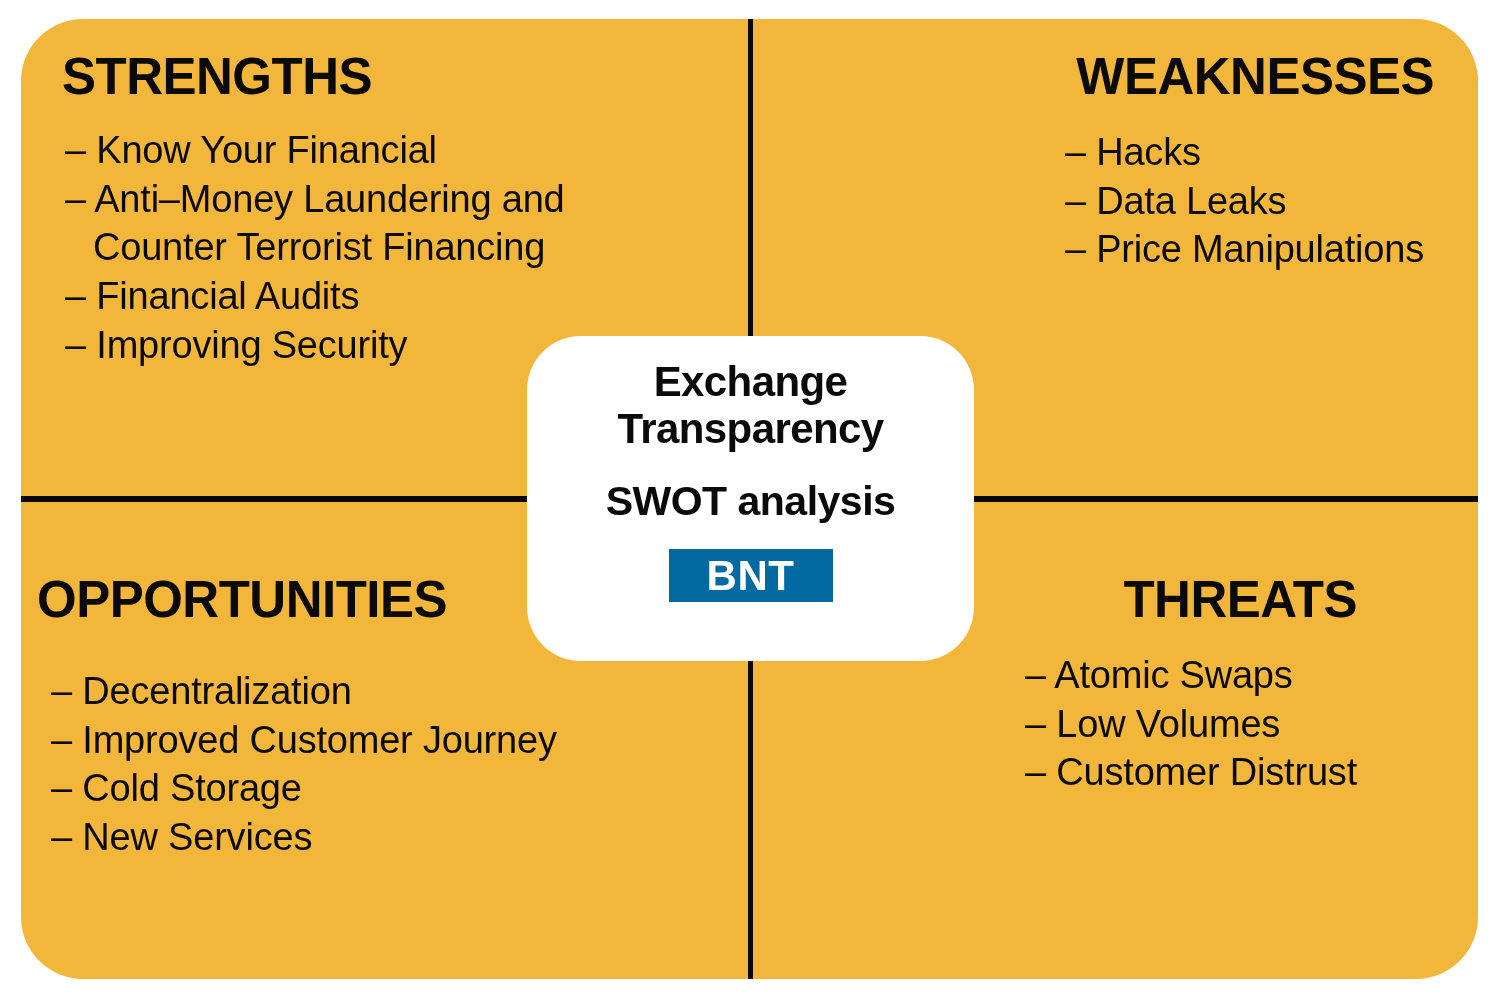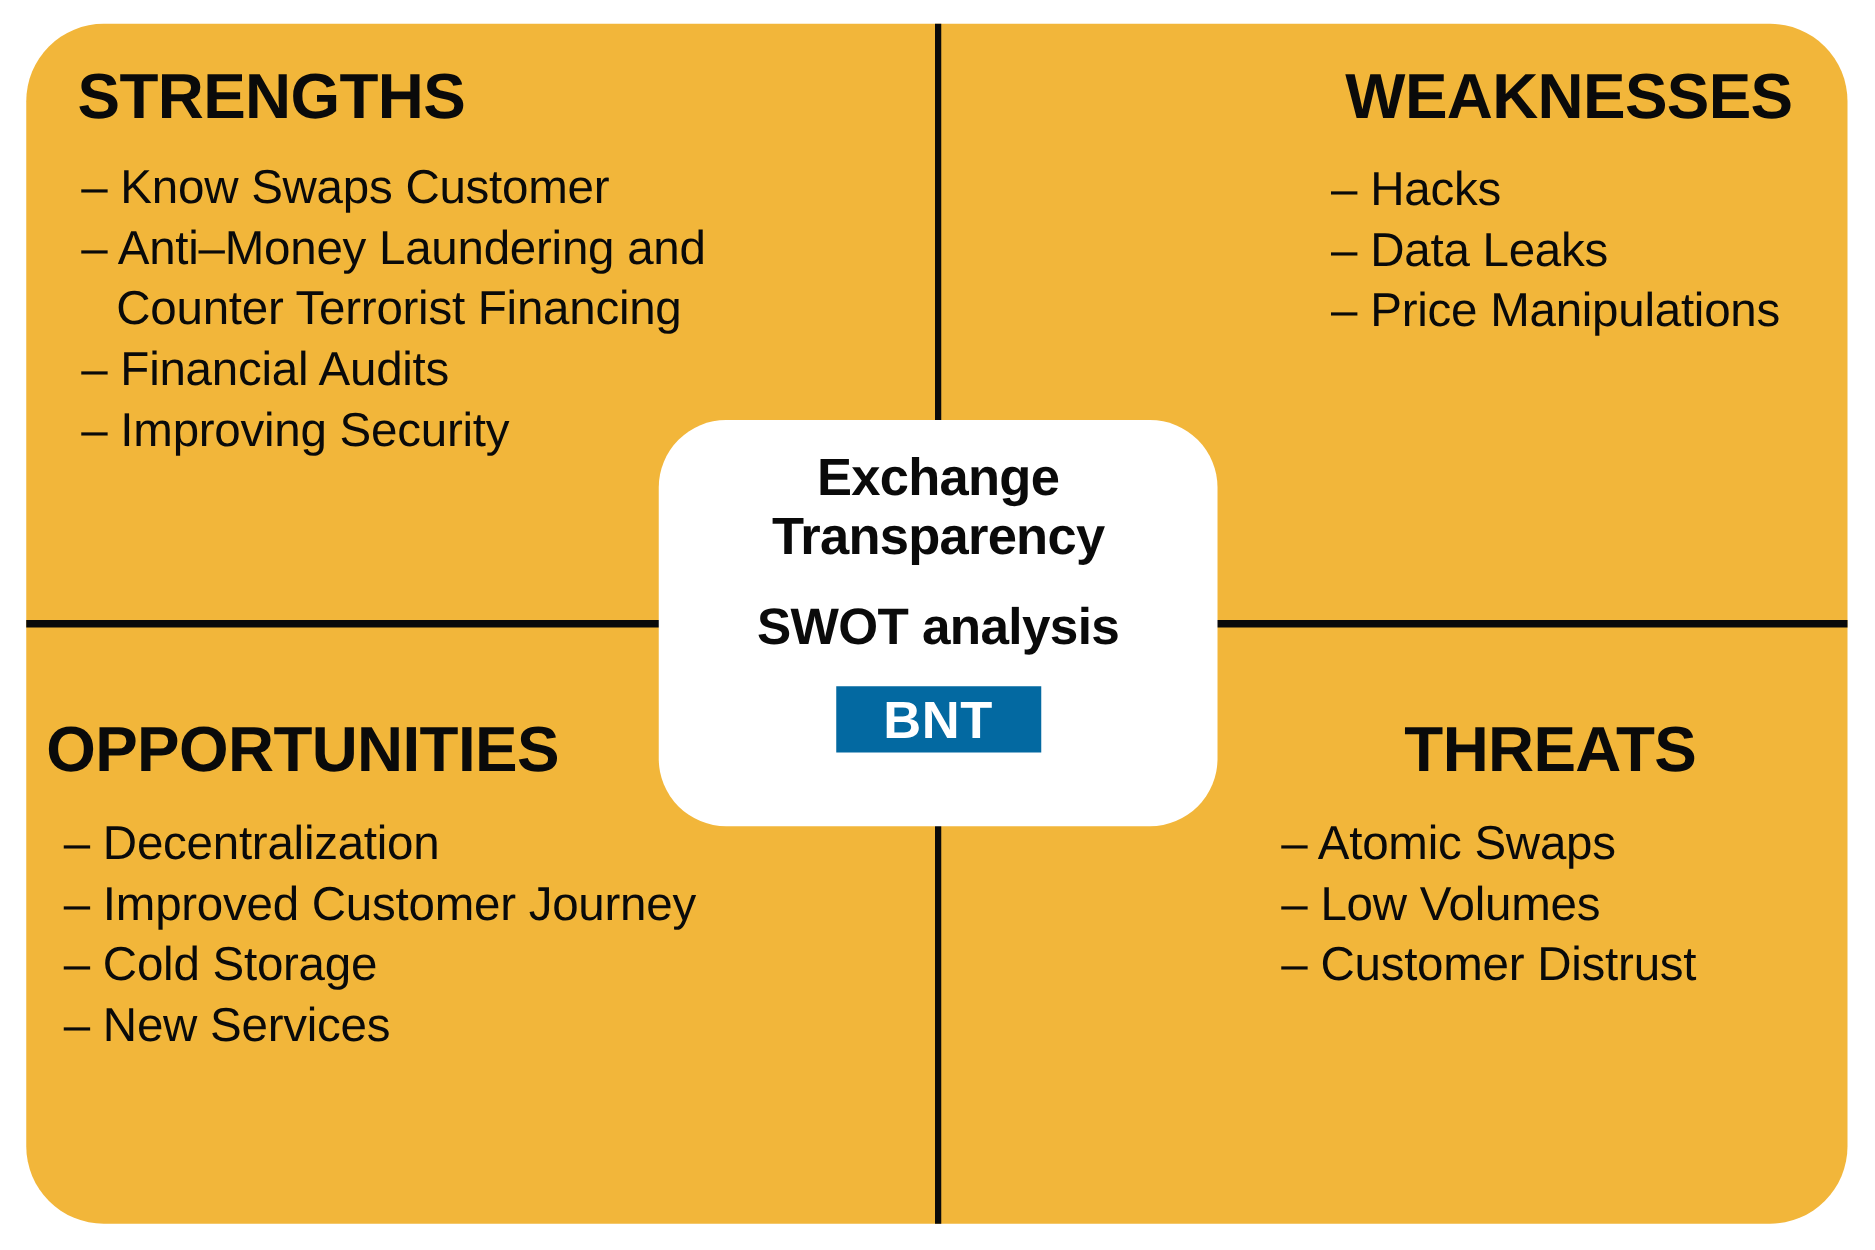--- a/index.html
+++ b/index.html
@@ -81,21 +81,21 @@
   .q-list li {
     font-size: 38px;
     font-weight: 400;
     color: #0a0a0a;
     line-height: 1.28;
     letter-spacing: -0.2px;
     white-space: pre-line;
   }
   .q-strengths .q-list     { margin-top: 24px; padding-left: 3px; }
   .q-weaknesses .q-list    { margin-top: 26px; padding-right: 10px; }
-  .q-opportunities .q-list { margin-top: 26px; padding-left: 14px; }
+  .q-opportunities .q-list { margin-top: 42px; padding-left: 14px; }
   .q-threats .q-list       { margin-top: 26px; }
 
   .q-weaknesses .q-list li,
   .q-threats .q-list li { text-align: left; display: block; }
   .q-weaknesses .q-list, .q-threats .q-list {
     display: inline-block;
     text-align: left;
   }
 
   
@@ -162,21 +162,21 @@
 </head>
 <body>
 
 <div class="stage">
 
   <div class="swot-card"></div>
 
   <div class="quadrant q-strengths">
     <h2 class="q-title">STRENGTHS</h2>
     <ul class="q-list">
-      <li>– Know Swaps Customer</li>
+      <li>– Know Your Financial</li>
       <li class="wrap">– Anti–Money Laundering and
 Counter Terrorist Financing</li>
       <li>– Financial Audits</li>
       <li>– Improving Security</li>
     </ul>
   </div>
 
   <div class="quadrant q-weaknesses">
     <h2 class="q-title">WEAKNESSES</h2>
     <ul class="q-list">

